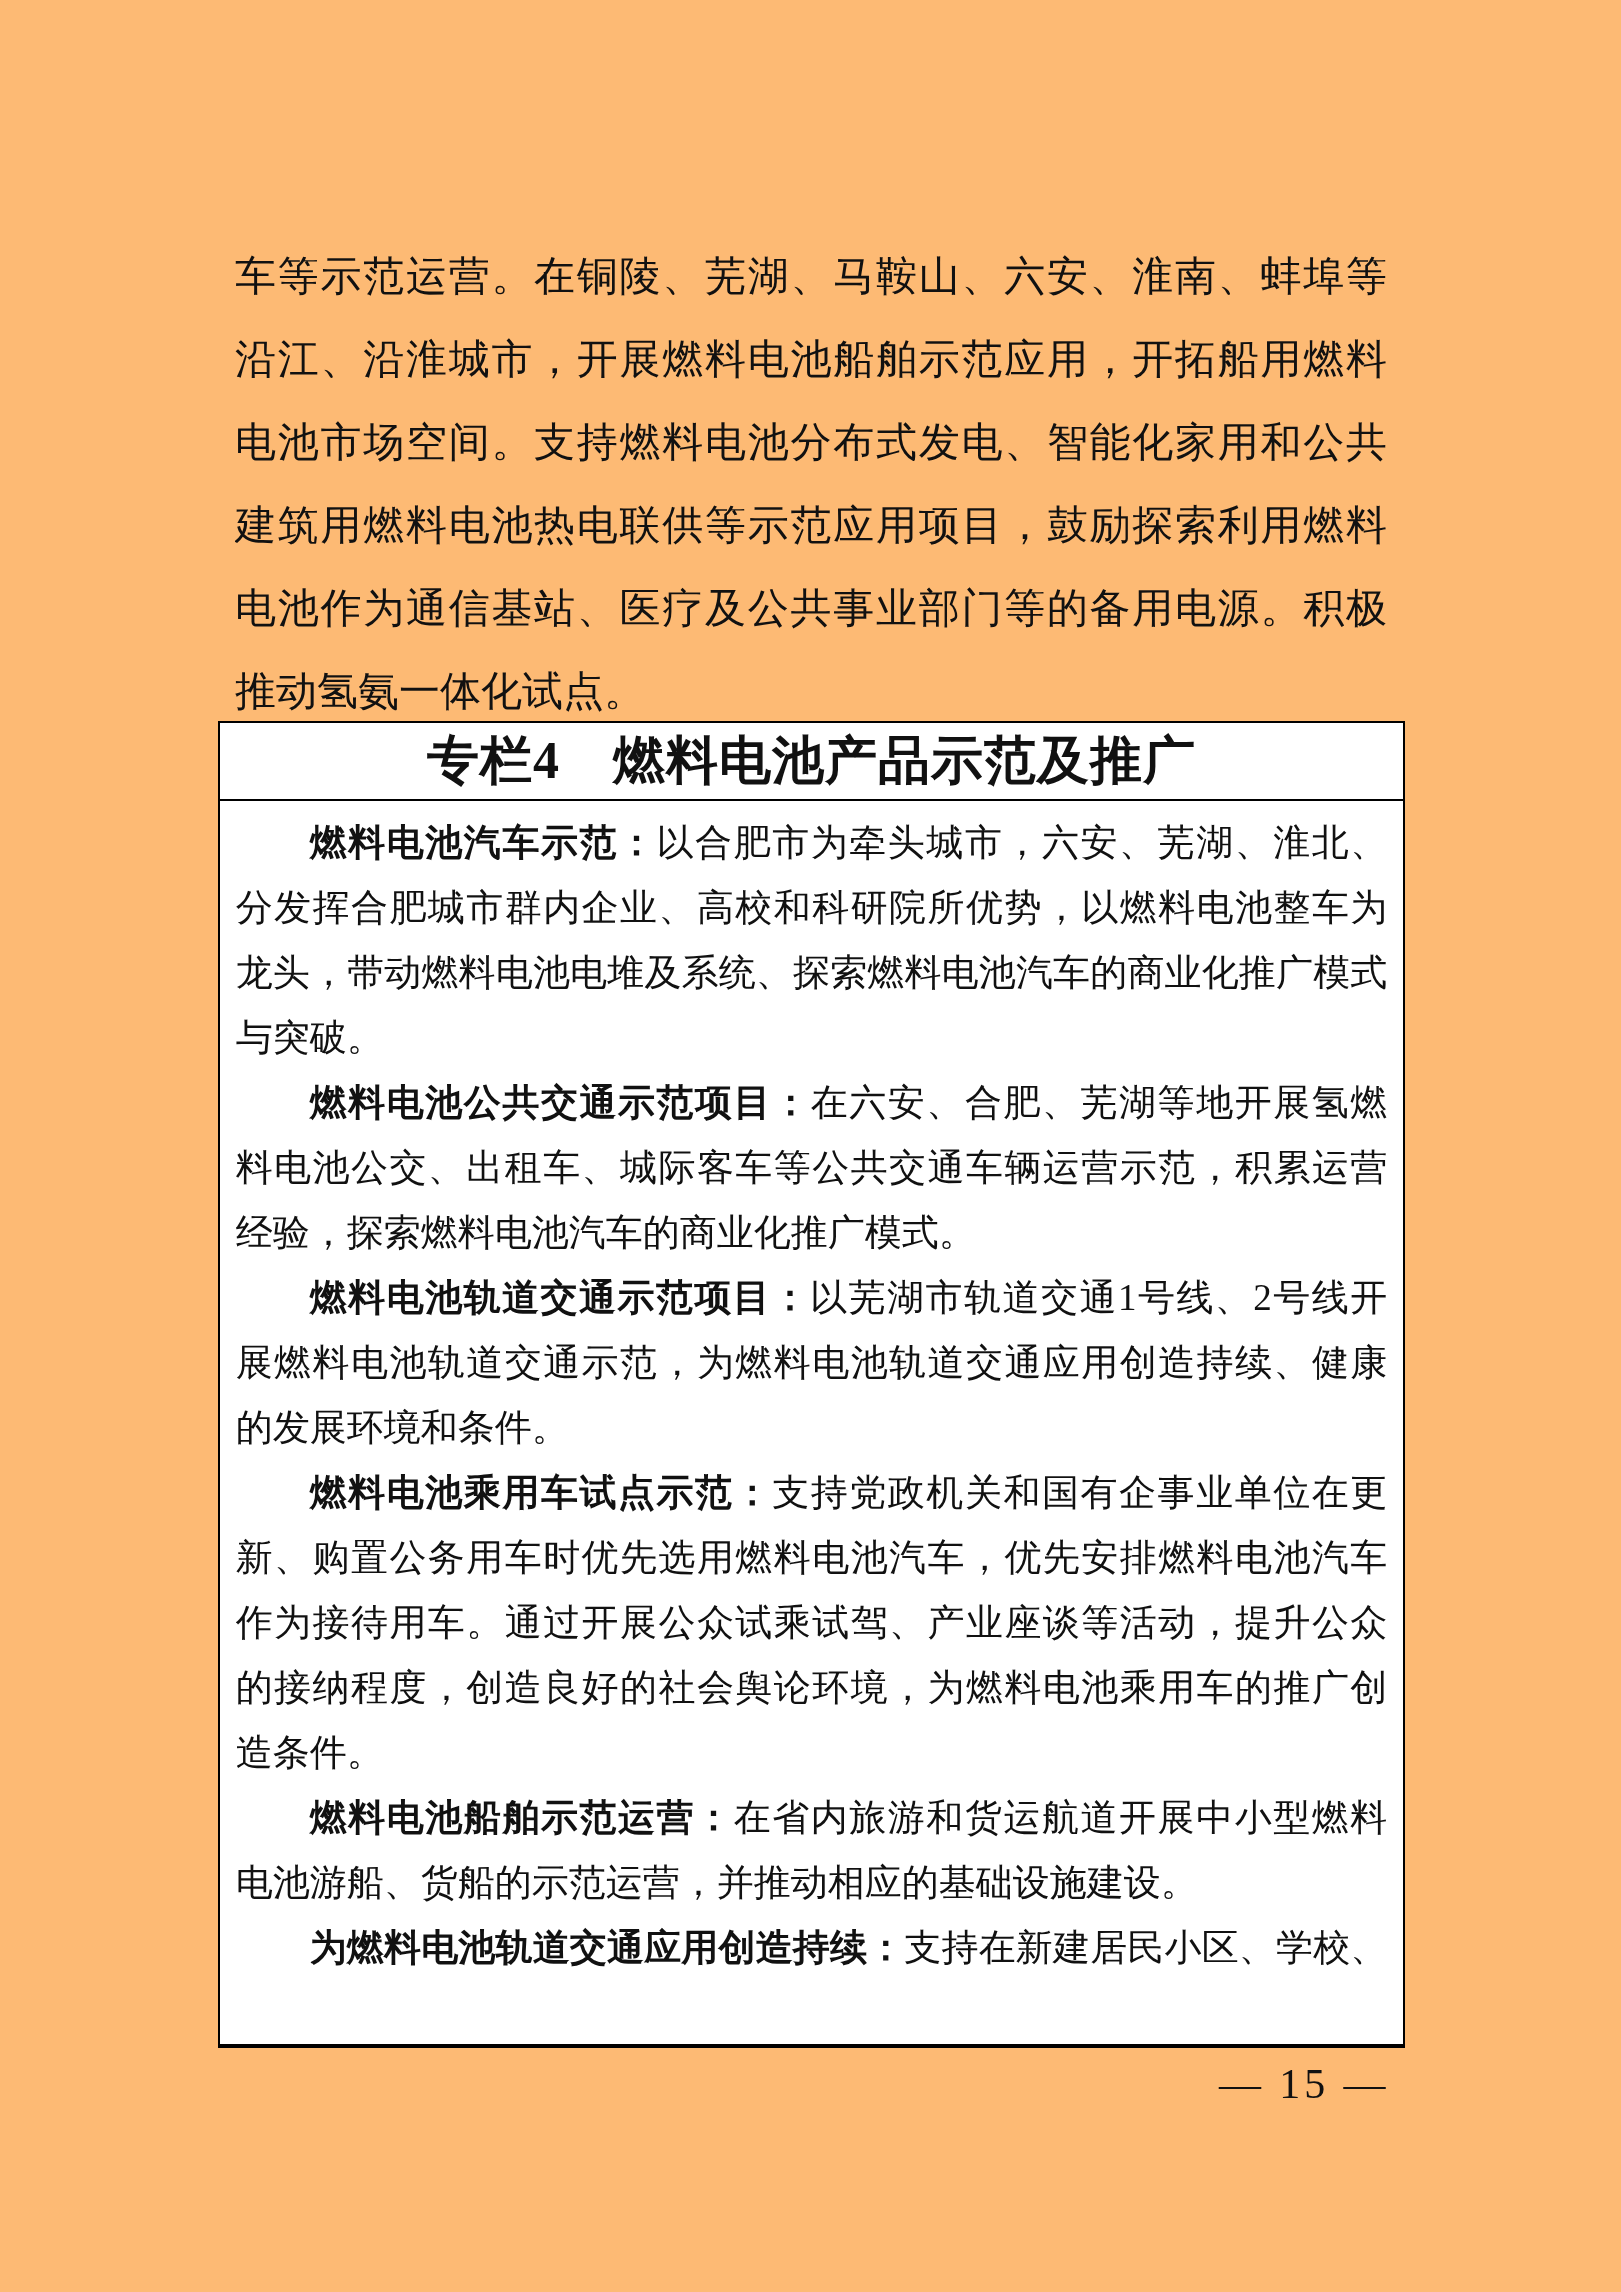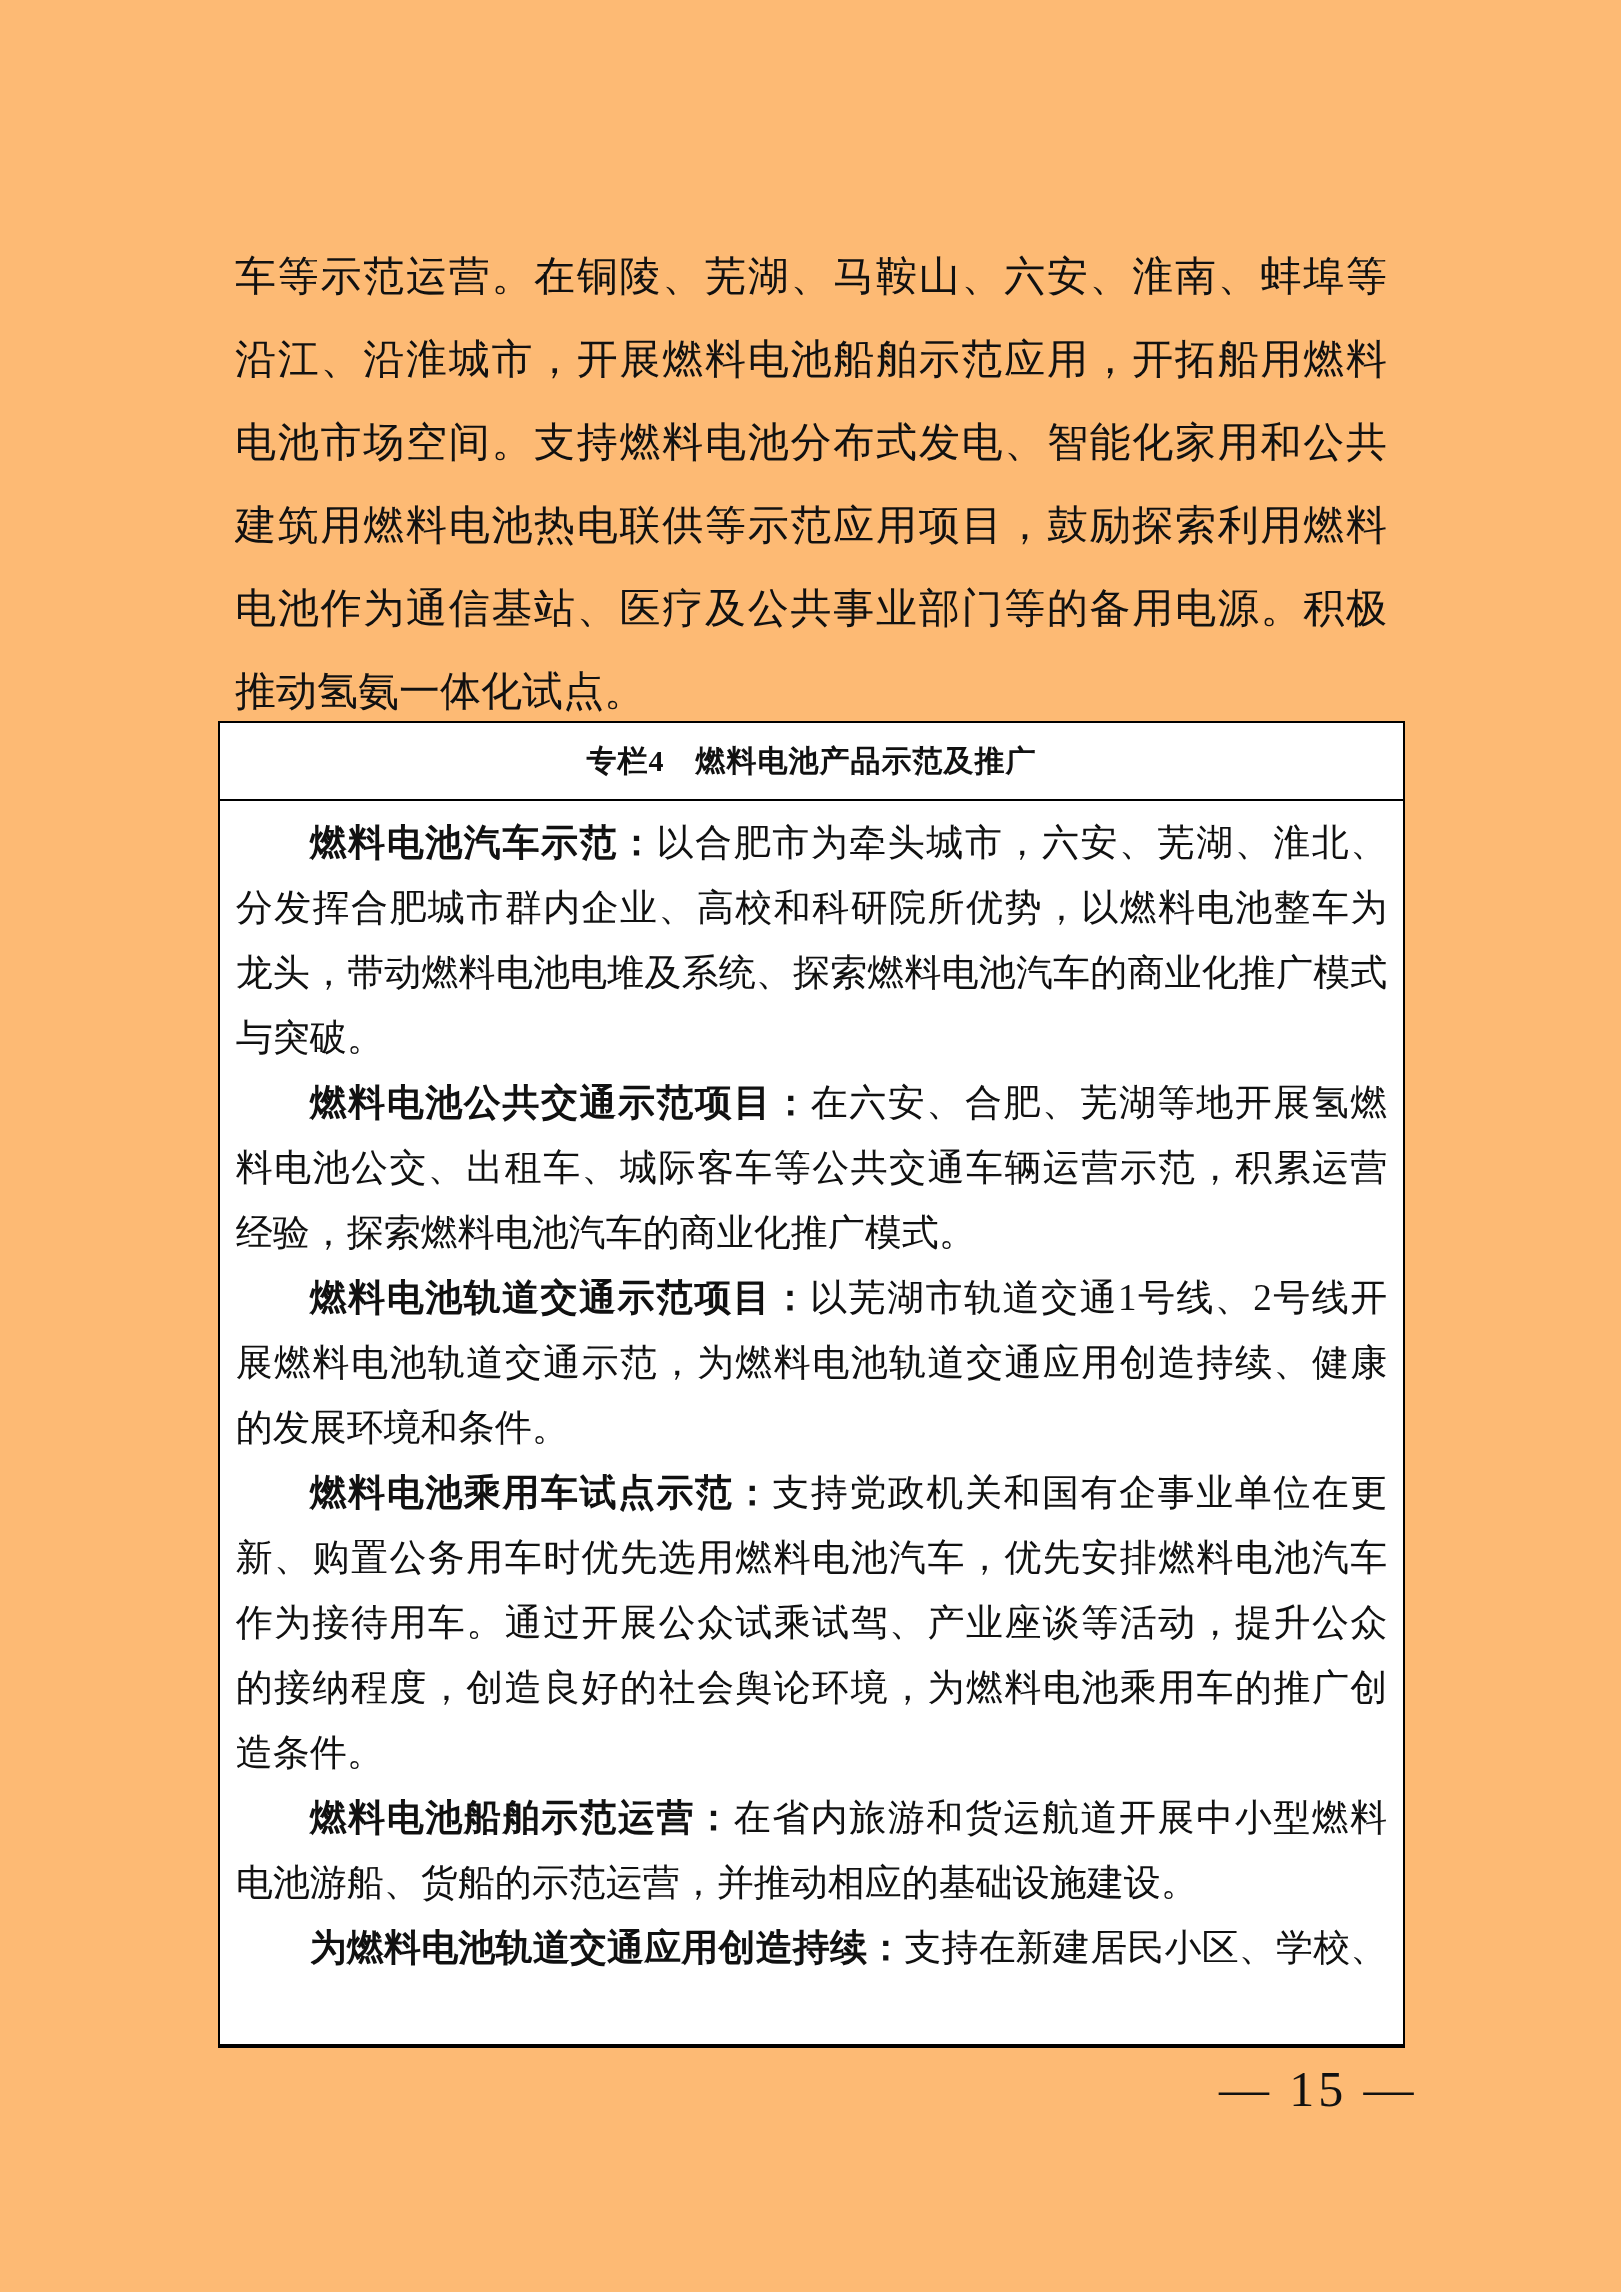--- a/index.html
+++ b/index.html
@@ -46,38 +46,38 @@
     box-sizing: border-box;
     border: 2px solid #000;
     border-bottom-width: 4.9px;
     background: #ffffff;
   }
   .panel-header {
     height: 76px;
     line-height: 76px;
     border-bottom: 2px solid #000;
     text-align: center;
-    font-size: 30px;
+    font-size: 52px;
     font-weight: bold;
     letter-spacing: 1px;
   }
   .panel-body {
     padding: 8.8px 15.7px 0 15.7px;
     font-size: 37px;
   }
   .panel-body .tline {
     height: 65px;
     line-height: 65px;
   }
 
   .pagenum {
     position: absolute;
     left: 1219px;
     top: 2060px;
-    font-size: 50px;
+    font-size: 42px;
     letter-spacing: 3.9px;
     color: #111;
     white-space: nowrap;
   }
 </style>
 </head>
 <body>
 
 <div class="page">
 

